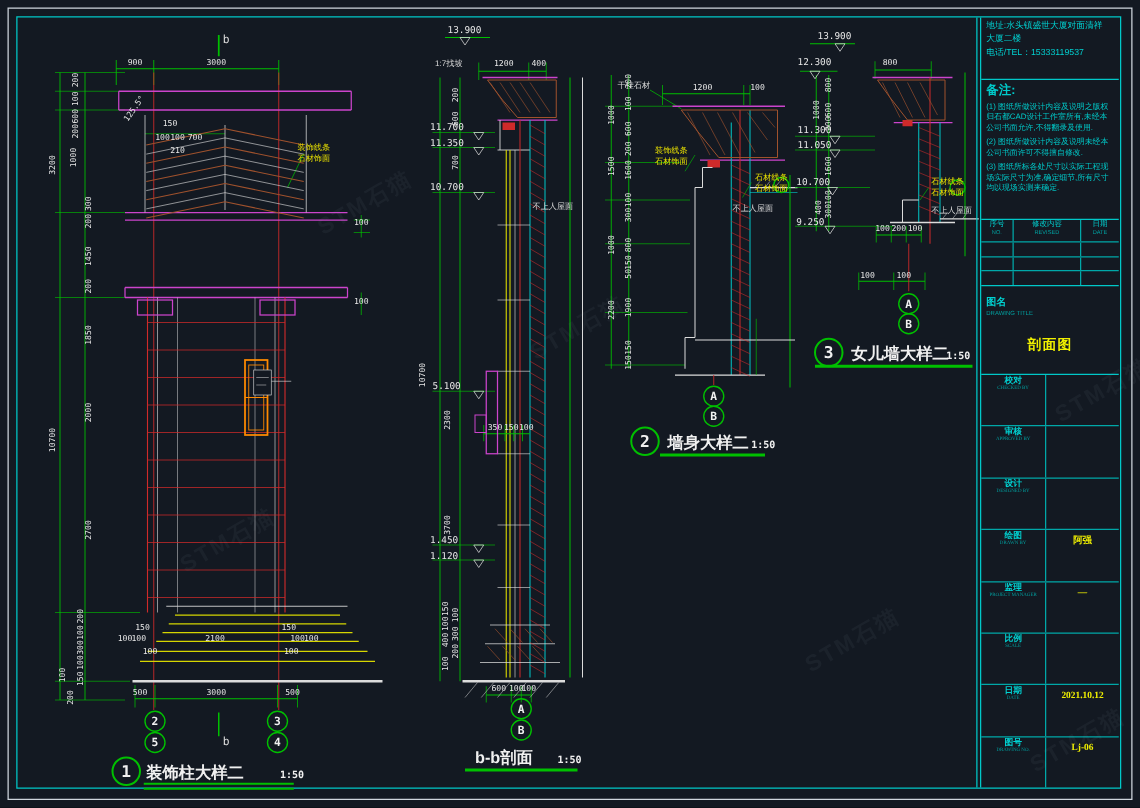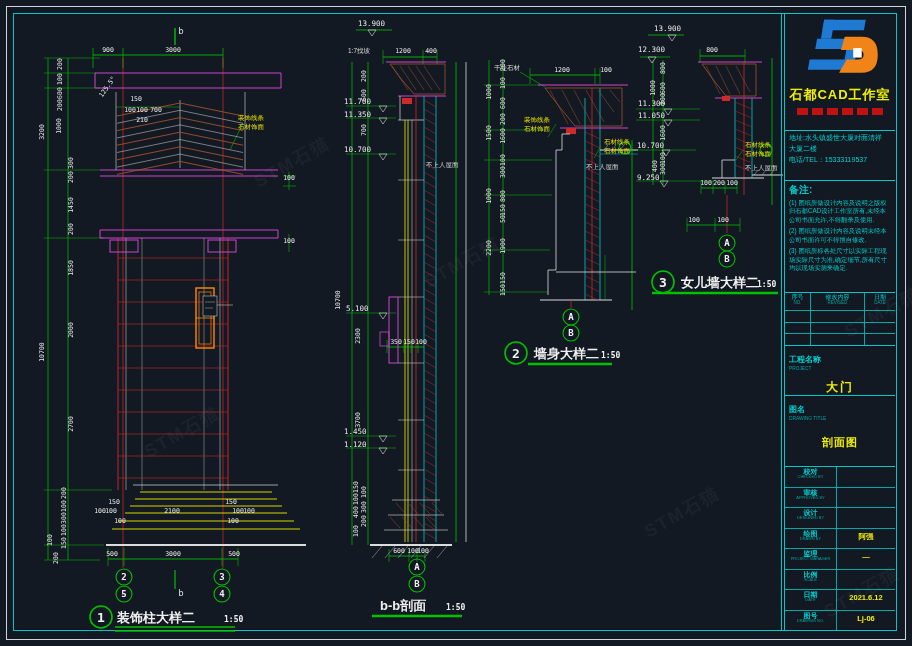--- a/index.html
+++ b/index.html
@@ -31,21 +31,21 @@
   .revrow div:last-child{border-right:none;}
   .revrow:last-child{border-bottom:none;}
   .sec-label{font-size:8px;font-weight:bold;color:#00d2d2;}
   .sec-en{font-size:4.8px;color:#00a0a0;}
   .sec-val{color:#f0f000;font-weight:bold;text-align:center;}
   .sec-project{height:50px;}
   .sec-project .sec-val{font-size:12px;margin-top:8px;letter-spacing:2px;}
   .sec-title{height:71px;}
   .sec-title .sec-val{font-size:11px;margin-top:14px;letter-spacing:1px;}
   .sec-client{height:58px;}
-  .btable{flex:1;display:flex;flex-direction:column;padding:0;}
+  .btable{flex:1;display:flex;flex-direction:column;padding:0;font-family:Liberation Serif, serif;}
   .brow{flex:1;display:grid;grid-template-columns:52px 1fr;border-bottom:1px solid #00a8a8;}
   .brow:last-child{border-bottom:none;}
   .bl{border-right:1px solid #00a8a8;text-align:center;line-height:1;padding-top:1px;}
   .bl .cn{font-size:7px;font-weight:bold;color:#00d2d2;display:block;}
   .bl .en{font-size:4.2px;color:#00a0a0;display:block;transform:scale(.95);}
   .bv{color:#f0f000;font-size:7.5px;font-weight:bold;text-align:center;padding-top:3px;}
   .wm{position:absolute;font-size:18px;color:#9fb0c0;opacity:.06;transform:rotate(-30deg);
       white-space:nowrap;pointer-events:none;font-weight:bold;letter-spacing:2px;}
 </style>
 </head>
@@ -549,44 +549,20 @@
       <text x="745" y="147" font-size="6.5" fill="#e8e000" text-anchor="start" font-family="&quot;Liberation Sans&quot;,sans-serif">石材线条</text>
       <text x="745" y="156" font-size="6.5" fill="#e8e000" text-anchor="start" font-family="&quot;Liberation Sans&quot;,sans-serif">石材饰面</text>
       <text x="745" y="170" font-size="6.5" fill="#dcdcdc" text-anchor="start" font-family="&quot;Liberation Sans&quot;,sans-serif">不上人屋面</text>
       <text x="694" y="222" font-size="6.5" fill="#e8e8e8" text-anchor="middle" font-family="&quot;DejaVu Sans Mono&quot;,monospace">100</text>
       <text x="723" y="222" font-size="6.5" fill="#e8e8e8" text-anchor="middle" font-family="&quot;DejaVu Sans Mono&quot;,monospace">100</text>
       <text x="681" y="287" font-size="13" fill="#f0f0f0" text-anchor="start" font-family="&quot;Liberation Sans&quot;,sans-serif" font-weight="bold">女儿墙大样二</text>
       <text x="757" y="287" font-size="8" fill="#f0f0f0" text-anchor="start" font-family="&quot;DejaVu Sans Mono&quot;,monospace" font-weight="bold">1:50</text>
     </svg>
 
   <div class="panel">
-    <div class="psec logo-box">
-      <svg width="96" height="68" viewBox="0 0 100 72">
-        <g transform="skewX(-10)">
-          <rect x="34" y="4" width="44" height="11" fill="#1f7ad4"></rect>
-          <rect x="34" y="4" width="11" height="20" fill="#1f7ad4"></rect>
-          <rect x="30" y="24" width="44" height="11" fill="#1f7ad4"></rect>
-          <rect x="63" y="30" width="11" height="18" fill="#1f7ad4"></rect>
-          <rect x="26" y="46" width="44" height="11" fill="#1f7ad4"></rect>
-        </g>
-        <g>
-          <path d="M55,22 h18 q17,0 17,19 q0,19 -17,19 h-24 l8,-14 h12 q6,0 6,-5 q0,-5 -6,-5 h-18 z" fill="#f08418"></path>
-          <rect x="64" y="34" width="9" height="10" fill="#fff"></rect>
-        </g>
-      </svg>
-      <div class="studio-title">石都CAD工作室</div>
-      <div class="slogan">
-        <span></span>
-          <span></span>
-          <span></span>
-          <span></span>
-          <span></span>
-          <span></span>
-      </div>
-    </div>
     <div class="psec addr">
       <div>地址:水头镇盛世大厦对面清祥</div>
       <div>大厦二楼</div>
       <div>电话/TEL：15333119537</div>
     </div>
     <div class="psec notes">
       <div class="nt">备注:</div>
       <p>(1) 图纸所做设计内容及说明之版权归石都CAD设计工作室所有,未经本公司书面允许,不得翻录及使用.</p>
       <p>(2) 图纸所做设计内容及说明未经本公司书面许可不得擅自修改.</p>
       <p>(3) 图纸所标各处尺寸以实际工程现场实际尺寸为准,确定细节,所有尺寸均以现场实测来确定.</p>
@@ -606,25 +582,20 @@
           <div></div>
           <div></div>
           <div></div>
         </div>
       <div class="revrow">
           <div></div>
           <div></div>
           <div></div>
         </div>
     </div>
-    <div class="psec sec-project">
-      <span class="sec-label">工程名称</span>
-      <div class="sec-en">PROJECT</div>
-      <div class="sec-val">大门</div>
-    </div>
     <div class="psec sec-title">
       <span class="sec-label">图名</span>
       <div class="sec-en">DRAWING TITLE</div>
       <div class="sec-val">剖面图</div>
     </div>
     <div class="btable" id="btable">
         <div class="brow">
           <div class="bl">
             <span class="cn">校对</span>
             <span class="en">CHECKED BY</span>
@@ -664,21 +635,21 @@
             <span class="cn">比例</span>
             <span class="en">SCALE</span>
           </div>
           <div class="bv"></div>
         </div>
         <div class="brow">
           <div class="bl">
             <span class="cn">日期</span>
             <span class="en">DATE</span>
           </div>
-          <div class="bv">2021.6.12</div>
+          <div class="bv">2021.10.12</div>
         </div>
         <div class="brow">
           <div class="bl">
             <span class="cn">图号</span>
             <span class="en">DRAWING NO.</span>
           </div>
           <div class="bv">Lj-06</div>
         </div>
       </div>
   </div>

